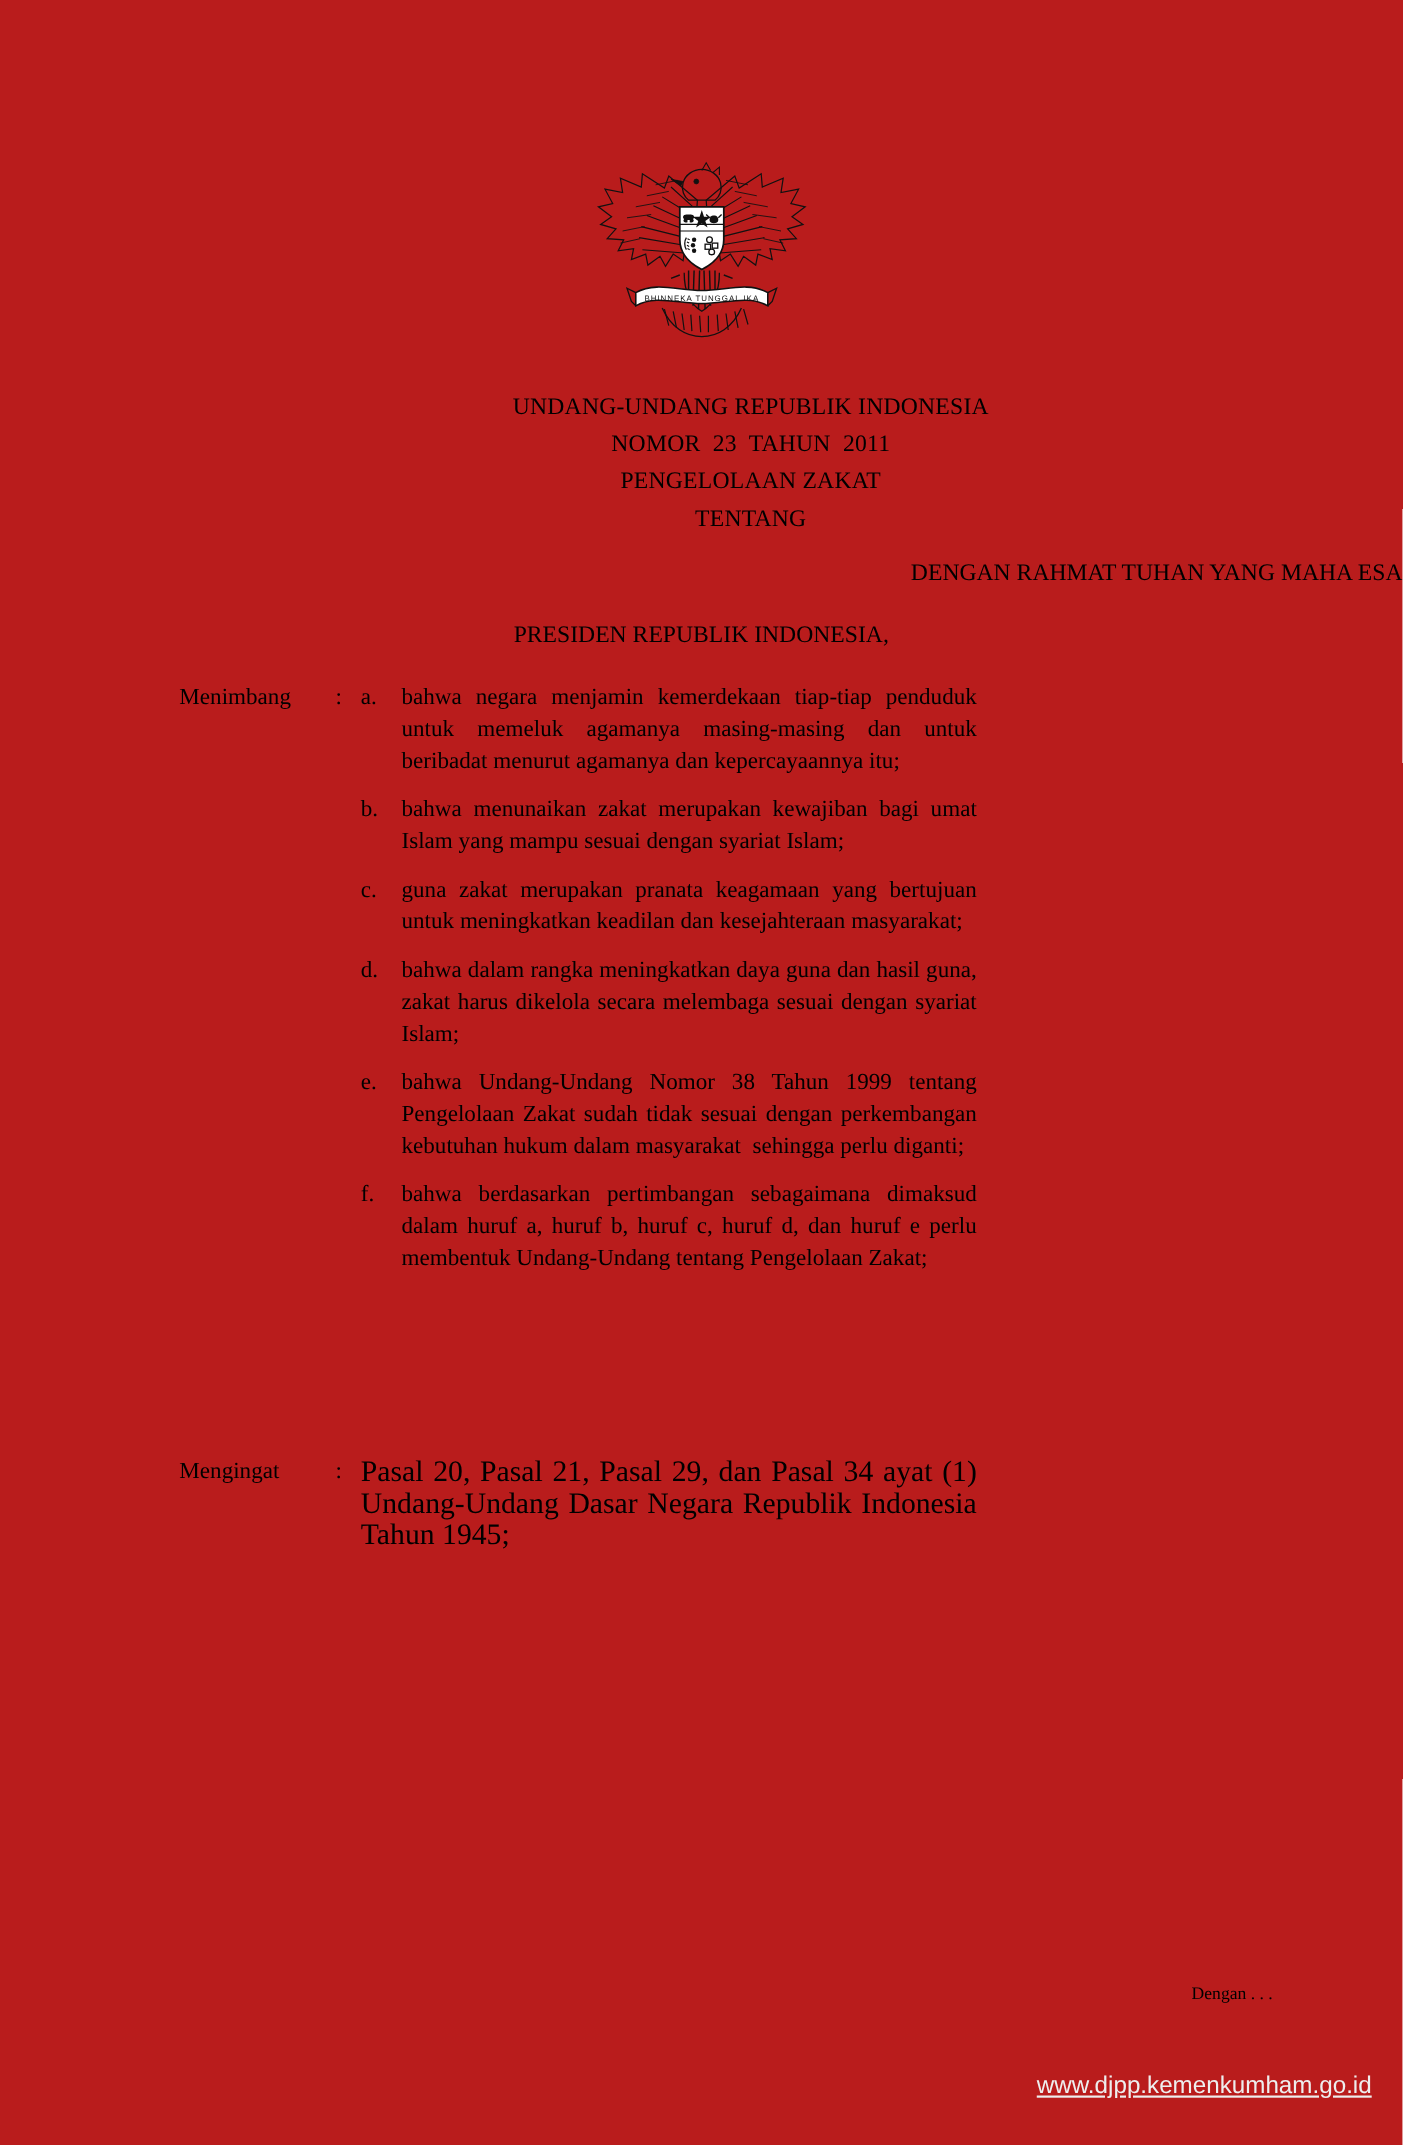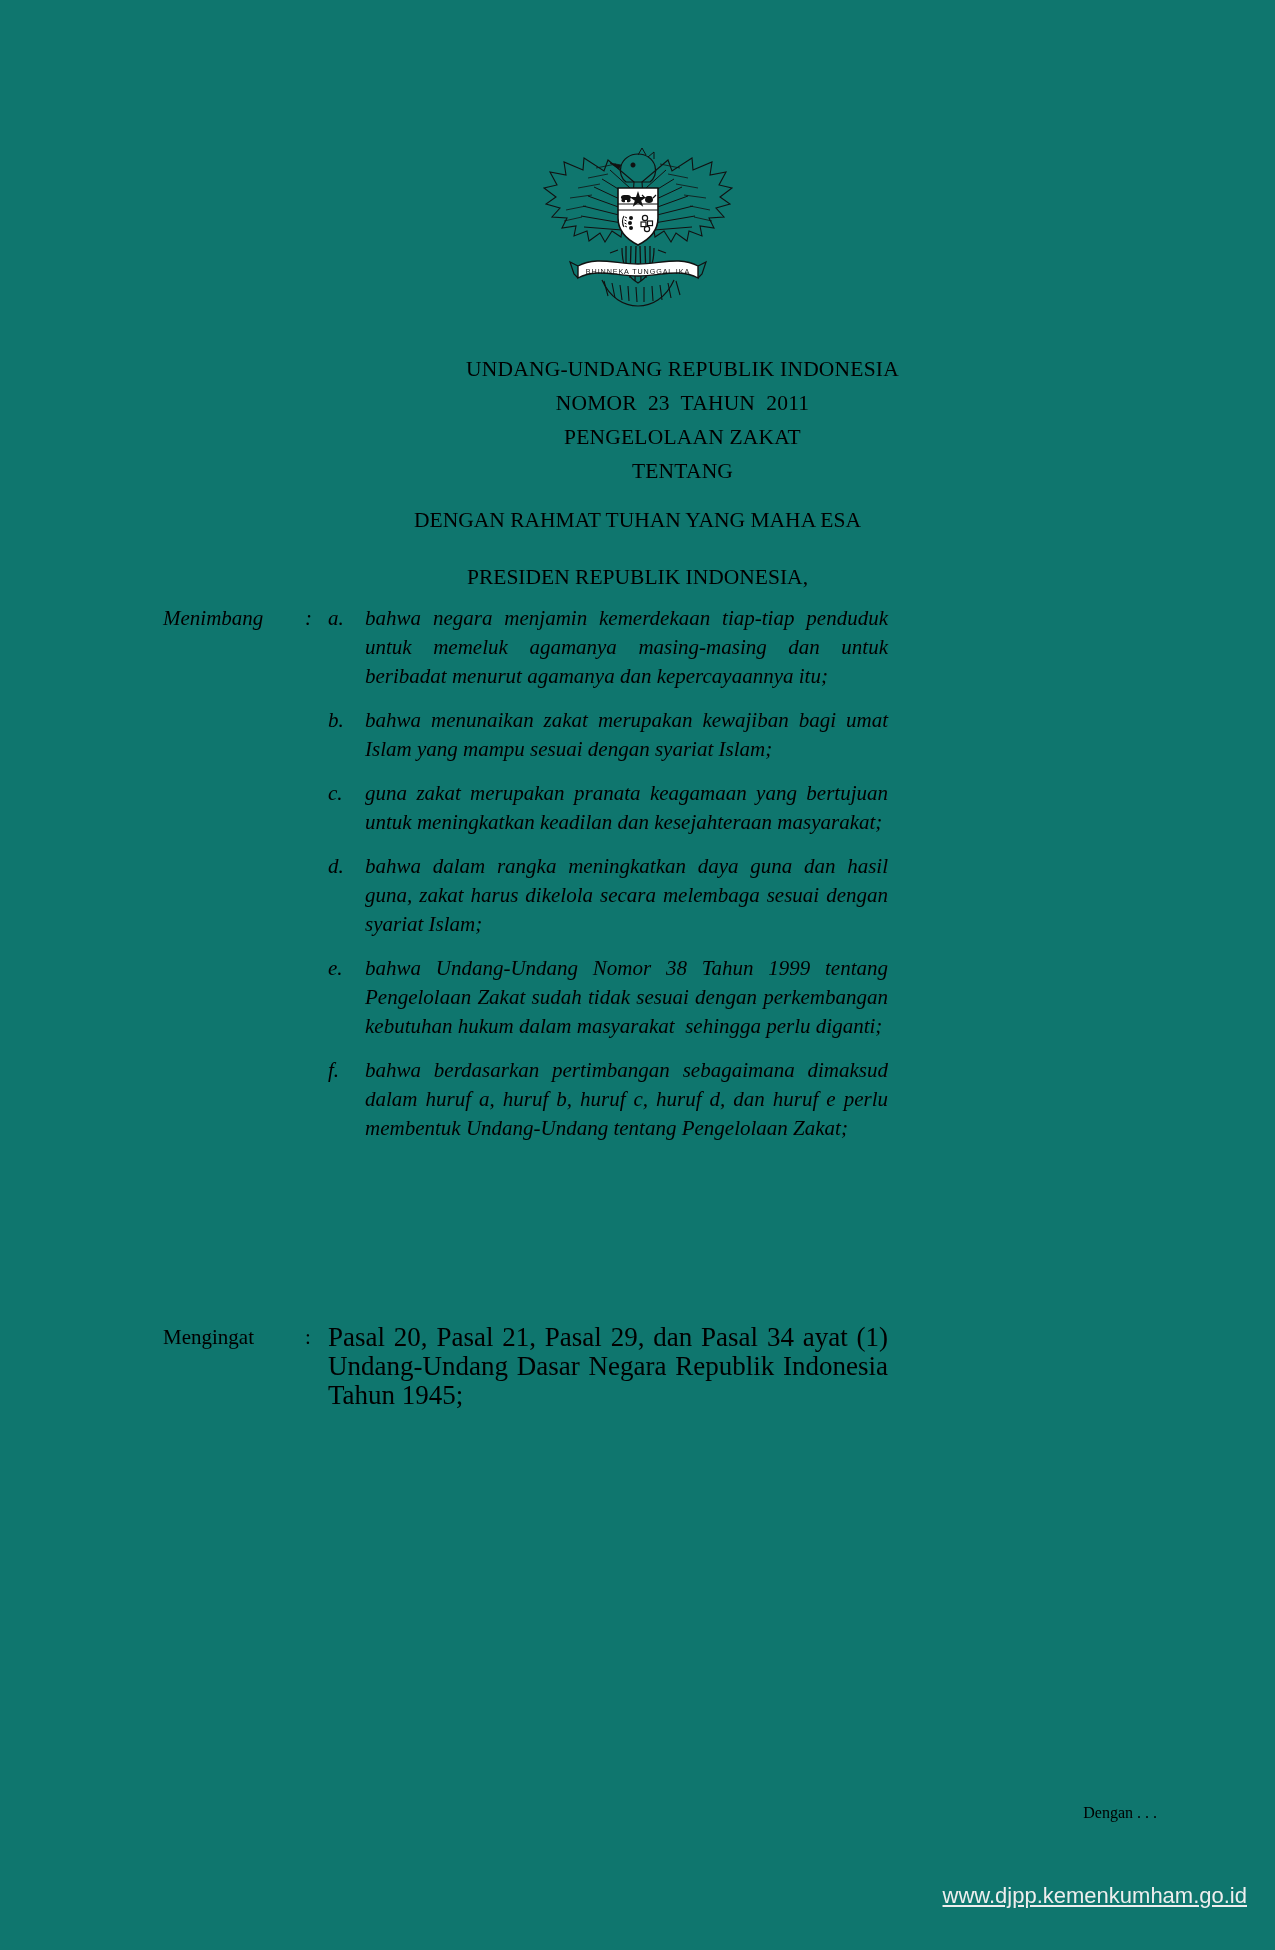--- a/index.html
+++ b/index.html
@@ -4,21 +4,21 @@
 <style>
   html, body {
     margin: 0;
     padding: 0;
     background: #ffffff;
   }
   #page {
     position: relative;
     width: 1275px;
     height: 1950px;
-    background: #0f766e;
+    background: #b91c1c;
     font-family: "Liberation Serif", "DejaVu Serif", serif;
     color: #000000;
     overflow: hidden;
   }
 
   
   #emblem-wrap {
     position: absolute;
     left: 0;
     top: 138px;
@@ -45,41 +45,40 @@
     line-height: 34px;
     letter-spacing: 0.2px;
     white-space: pre;
   }
 
   .rahmat-line {
     position: absolute;
     left: 0;
     top: 505px;
     width: 1275px;
+    text-align: right;
+    font-size: 21.5px;
+    line-height: 30px;
+  }
+  .presiden-line {
+    position: absolute;
+    left: 0;
+    top: 562px;
+    width: 1275px;
     text-align: center;
     font-size: 21.5px;
     line-height: 30px;
   }
-  .presiden-line {
-    position: absolute;
-    left: 0;
-    top: 562px;
-    width: 1275px;
-    text-align: center;
-    font-size: 21.5px;
-    line-height: 30px;
-  }
 
   
   #menimbang-section {
     position: absolute;
     left: 163px;
-    top: 604px;
+    top: 619px;
     width: 725px;
-    font-style: italic;
   }
   #mengingat-section {
     position: absolute;
     left: 163px;
     top: 1323px;
     width: 725px;
   }
 
   .clause-row {
     display: flex;

